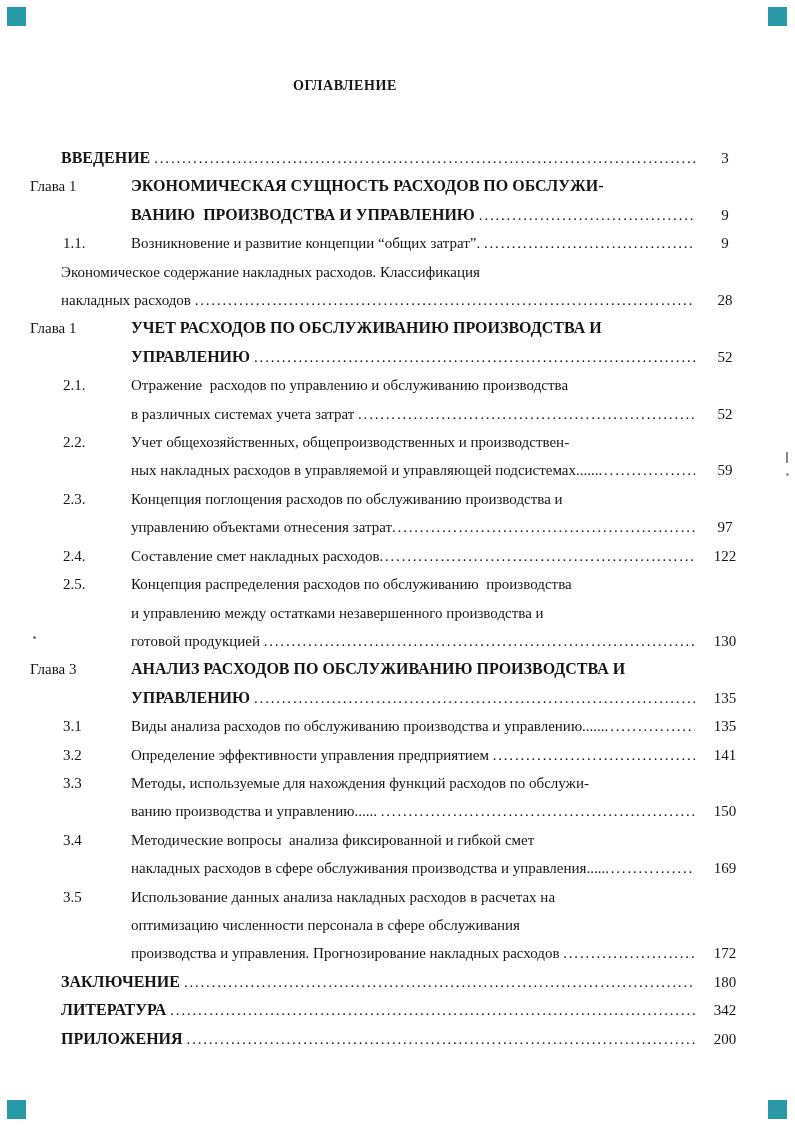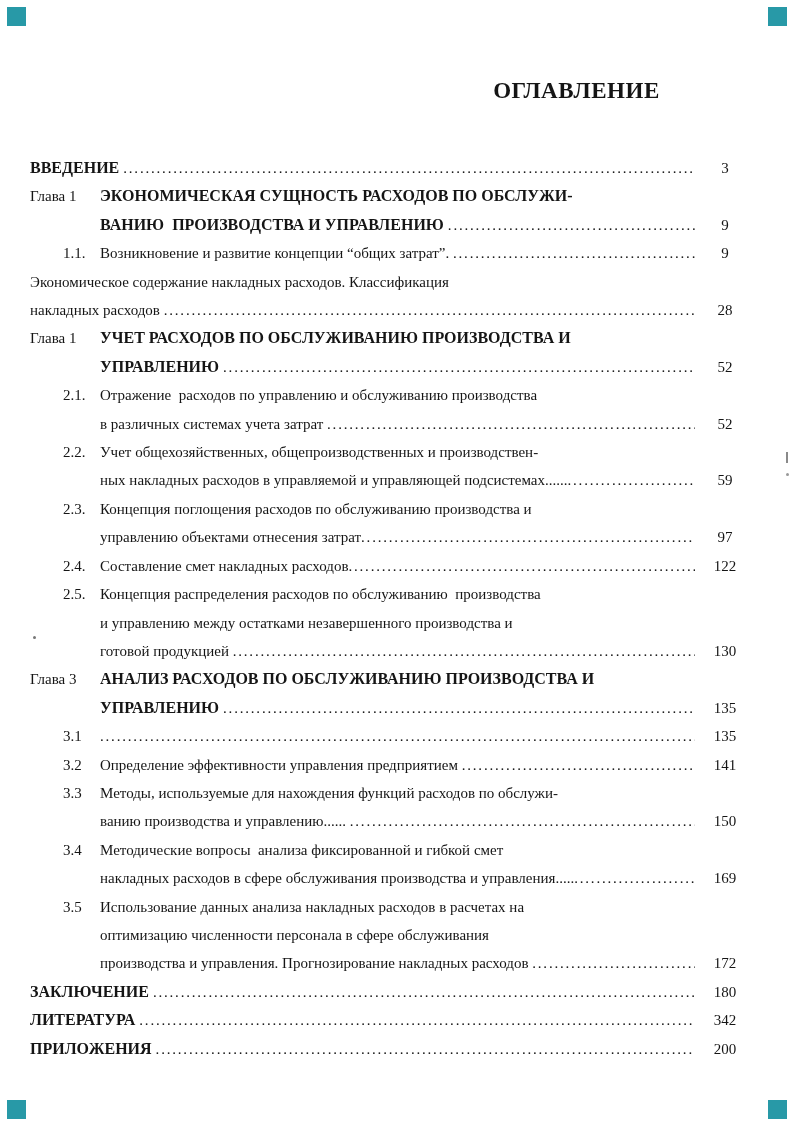--- a/index.html
+++ b/index.html
@@ -17,39 +17,39 @@
   .page {
     position: relative;
     width: 795px;
     height: 1128px;
     box-sizing: border-box;
     padding: 78px 40px 0 30px;
     background: #ffffff;
   }
   .doc-title {
     width: 630px;
-    text-align: right;
+    text-align: center;
     font-weight: bold;
-    font-size: 23px;
+    font-size: 14px;
     letter-spacing: 0.6px;
     margin: 0 0 50px 0;
   }
   .toc {
     font-size: 15px;
     line-height: 28.4px;
   }
   .entry { display: flex; }
   .entry .prefix {
     flex: 0 0 70px;
     box-sizing: border-box;
     white-space: pre;
   }
   .entry.item .prefix { padding-left: 33px; }
   .entry .body { flex: 1 1 auto; min-width: 0; }
-  .line { white-space: pre; }
+  .line { white-space: pre; margin-left: 31px; }
   .line.last { display: flex; }
   .line.last .text {
     flex: 0 1 auto;
     white-space: pre;
     overflow: hidden;
   }
   .leader {
     flex: 1 1 0;
     overflow: hidden;
     white-space: nowrap;
@@ -169,21 +169,21 @@
       <div class="entry chapter">
         <span class="prefix">Глава 3</span>
         <div class="body">
           <div class="line"><span class="text">АНАЛИЗ РАСХОДОВ ПО ОБСЛУЖИВАНИЮ ПРОИЗВОДСТВА И</span></div>
           <div class="line last"><span class="text">УПРАВЛЕНИЮ </span><span class="leader"></span><span class="pagenum">135</span></div>
         </div>
       </div>
       <div class="entry item">
         <span class="prefix">3.1</span>
         <div class="body">
-          <div class="line last"><span class="leader"></span><span class="pagenum">135</span></div>
+          <div class="line last"><span class="text">Виды анализа расходов по обслуживанию производства и управлению......</span><span class="leader"></span><span class="pagenum">135</span></div>
         </div>
       </div>
       <div class="entry item">
         <span class="prefix">3.2</span>
         <div class="body">
           <div class="line last"><span class="text">Определение эффективности управления предприятием </span><span class="leader"></span><span class="pagenum">141</span></div>
         </div>
       </div>
       <div class="entry item">
         <span class="prefix">3.3</span>

